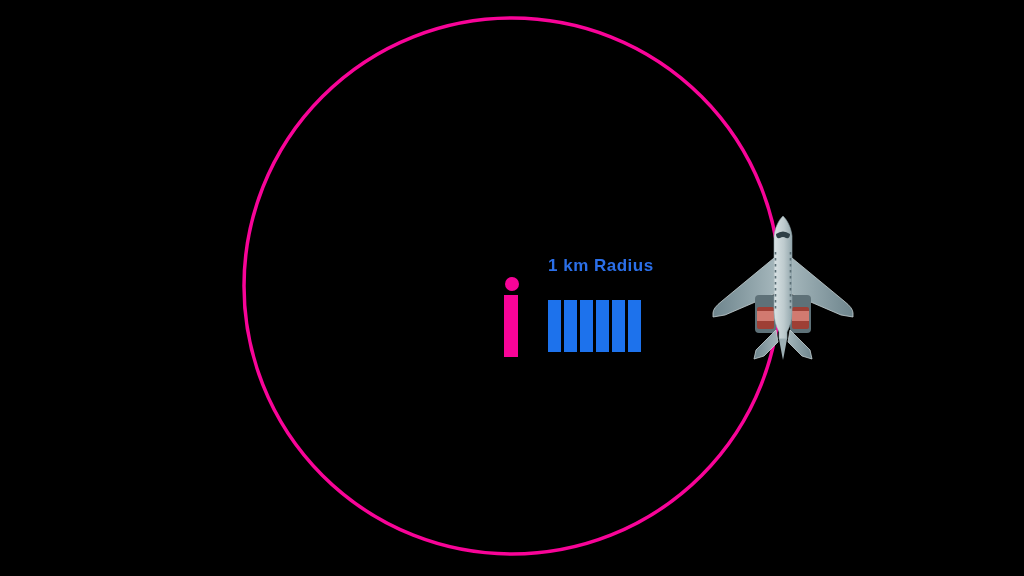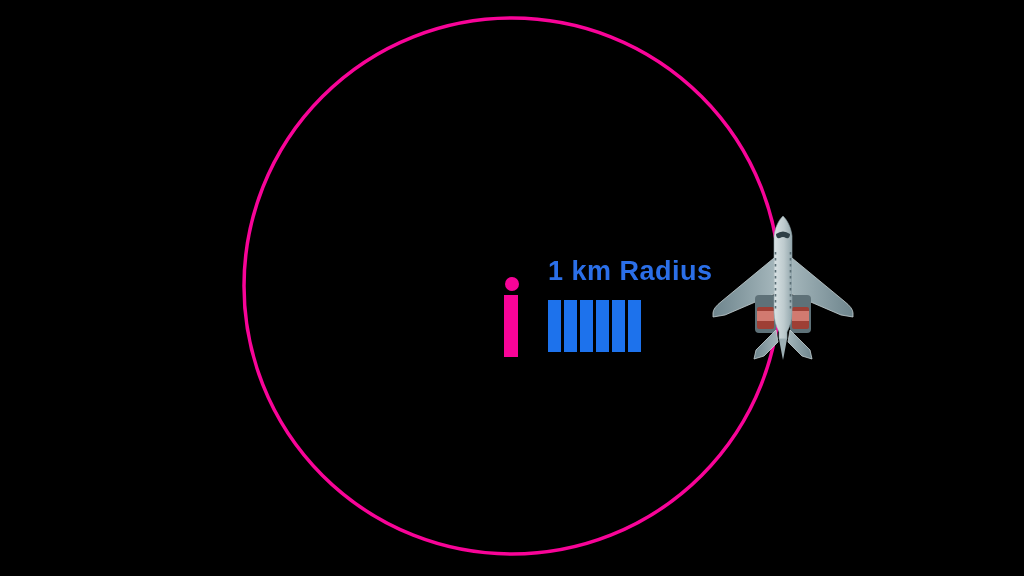--- a/index.html
+++ b/index.html
@@ -7,21 +7,21 @@
     position:relative;
     width:1024px;height:576px;
     overflow:hidden;
     background:var(--bg,#000);
     font-family:"Liberation Sans", sans-serif;
   }
   .layer{position:absolute;inset:0;}
   .km-label{
     position:absolute;
     left:548px;top:256px;
-    font-size:27px;
+    font-size:17px;
     font-weight:bold;
     letter-spacing:0.5px;
     color:var(--blue-text,#2B6FE8);
     white-space:nowrap;
   }
   .pink-bar{
     position:absolute;
     left:504px;top:295px;
     width:14px;height:62px;
     background:var(--pink,#F80498);

